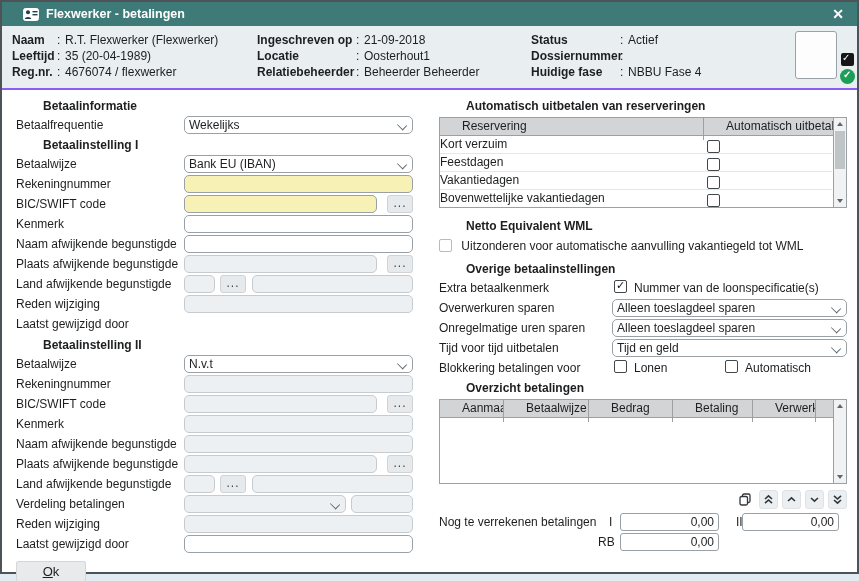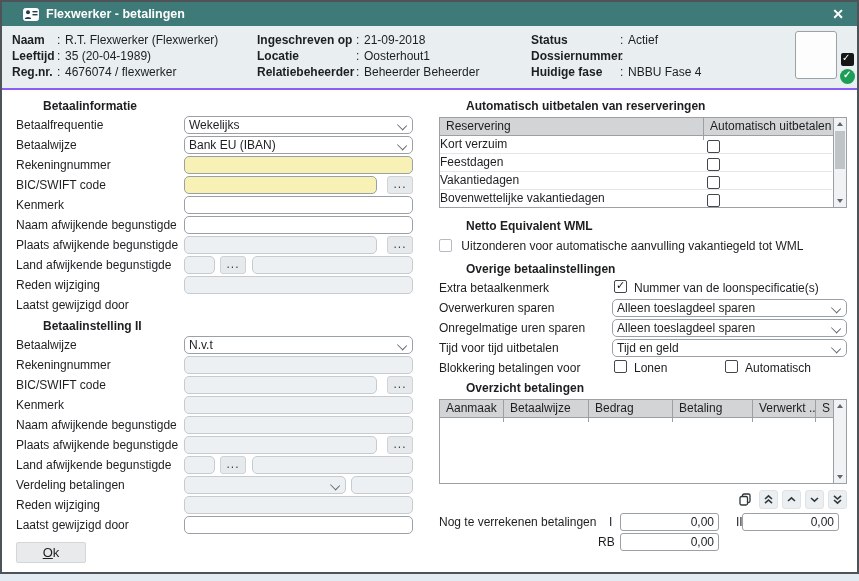--- a/index.html
+++ b/index.html
@@ -61,21 +61,21 @@
   .ok-btn span::first-letter { text-decoration:underline; }
 
   
   .right-col { position:absolute; left:437px; top:2px; width:408px; }
   .rrow { position:relative; height:20px; }
   .rrow .flabel { position:absolute; left:0; top:3px; }
   .rpos-main { left:173px; width:235px; }
 
   .gridtable { border:1px solid #9aa0a4; background:#fff; position:relative; }
   .gt-head { height:18px; background:#D3D4D5; border-bottom:1px solid #9aa0a4; position:relative; line-height:17px; }
-  .gt-head .hcell { position:absolute; top:0; height:22px; padding-left:6px; overflow:hidden; white-space:nowrap; }
+  .gt-head .hcell { position:absolute; top:0; height:22px; padding-left:22px; overflow:hidden; white-space:nowrap; }
   .vline { border-left:1px solid #9aa0a4; }
   .gt-row { height:18px; border-bottom:1px solid #E4E7E9; position:relative; line-height:17px; }
   .gt-row .rlabel { position:absolute; left:0; top:0; }
   .row-cb { position:absolute; left:267px; top:2px; }
 
   .cb { display:inline-block; width:13px; height:13px; background:#fff; border:1px solid #41474b; border-radius:2px; position:relative; vertical-align:middle; }
   .cb.dis { border-color:#b4bcc1; }
   .cb .tick { position:absolute; left:1px; top:-2px; font-size:11px; color:#111; }
 
   .scrollbar { position:absolute; right:0; top:0; bottom:0; width:13px; border-left:1px solid #9aa0a4; background:#F1F2F3; display:flex; flex-direction:column; }
@@ -178,20 +178,21 @@
   <div class="content">
 
     <div class="left-col">
       <div class="sec-title" style="margin-top:5px;">Betaalinformatie</div>
 
       <div class="lrow">
         <span class="flabel">Betaalfrequentie</span>
         <div class="ctrl select pos-main"><span>Wekelijks</span><span class="chev"></span></div>
       </div>
 
+      <div class="sec-title" style="margin-top:3px;">Betaalinstelling I</div>
 
       <div class="lrow">
         <span class="flabel">Betaalwijze</span>
         <div class="ctrl select pos-main"><span>Bank EU (IBAN)</span><span class="chev"></span></div>
       </div>
       <div class="lrow">
         <span class="flabel">Rekeningnummer</span>
         <div class="ctrl yellow pos-main"></div>
       </div>
       <div class="lrow">

